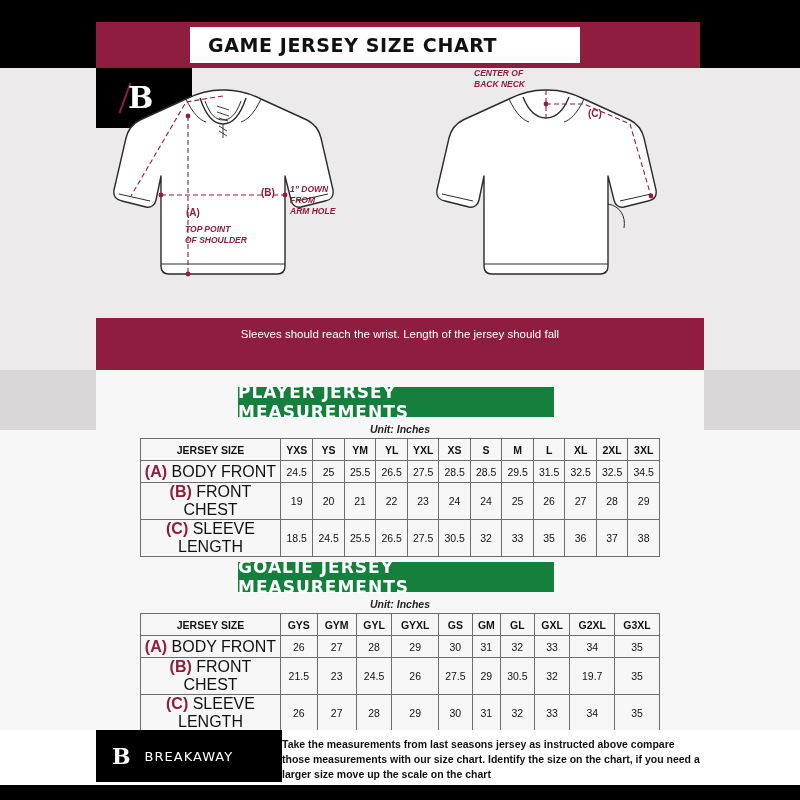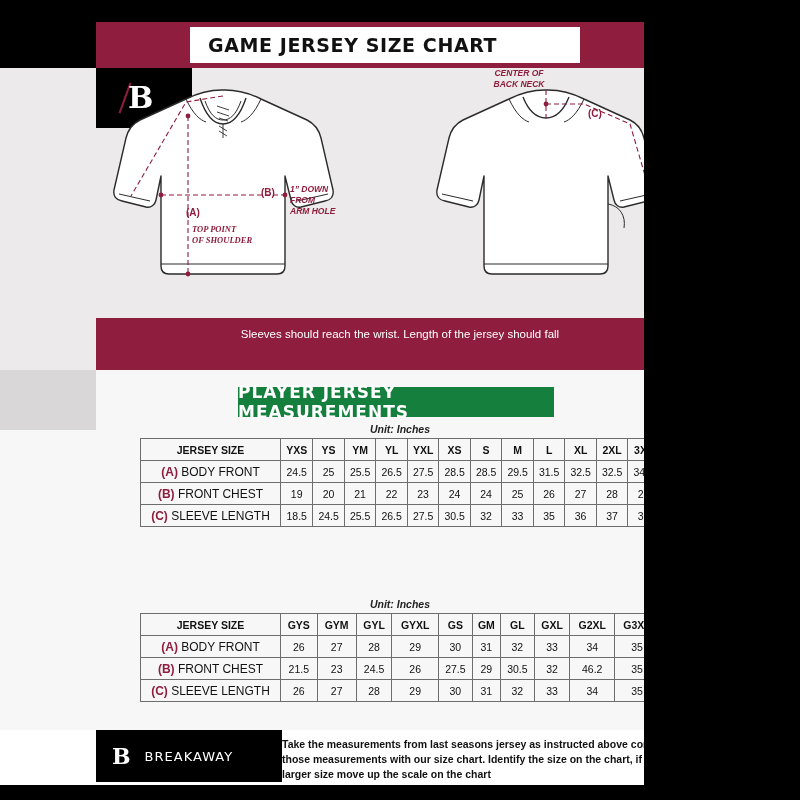--- a/index.html
+++ b/index.html
@@ -4,21 +4,21 @@
 <style>
   * { box-sizing: border-box; }
   html, body {
     margin: 0; padding: 0;
     width: 800px; height: 800px;
     background: #000;
     font-family: "Liberation Sans", sans-serif;
   }
   #page {
     position: relative;
-    width: 644px; height: 800px;
+    width: 800px; height: 800px;
     background: #000;
     overflow: hidden;
   }
   
   .topbar {
     position: absolute; left: 0; top: 0; width: 800px; height: 22px;
     background: #000;
   }
   
   .header {
@@ -101,21 +101,21 @@
   table.sizes {
     position: absolute; border-collapse: collapse;
     font-size: 10.5px; color: #111; padding-left: 48px;
   }
   table.sizes td, table.sizes th {
     border: 1px solid #6d6d6d;
     padding: 0; height: 22px; text-align: center; font-weight: normal;
   }
   table.sizes th { font-weight: bold; }
   td.rowlabel, th.rowlabel {
-    text-align: left; padding-left: 8px; font-weight: bold; font-size: 12px;
+    text-align: left; padding-left: 8px; font-weight: bold; font-size: 16px;
   }
   .marker-inline { color: #8f1d3d; font-weight: bold; }
   th.sizehdr { font-size: 10.5px; font-weight: bold; }
   
   .footer {
     position: absolute; left: 0; top: 730px; width: 800px; height: 70px;
     background: #fff;
   }
   .footer-logo {
     position: absolute; left: 96px; top: 730px; width: 186px; height: 52px;
@@ -257,23 +257,23 @@
       <g stroke="#8f1d3d" stroke-width="1.1" stroke-dasharray="5,3">
         <line x1="546" y1="22" x2="546" y2="50"></line>
         <path d="M546,36 L584,36 L630,56 L651,128" fill="none"></path>
       </g>
       <g fill="#8f1d3d">
         <circle cx="546" cy="36" r="2.4"></circle>
         <circle cx="651" cy="128" r="2.4"></circle>
       </g>
     </svg>
 
-    <div class="ann ann-italic" style="left:474px; top:0px; width:90px; text-align:center;">CENTER OF<br>BACK NECK</div>
+    <div class="ann ann-italic" style="left:474px; top:0px; width:90px; ">CENTER OF<br>BACK NECK</div>
     <div class="ann ann-italic" style="left:290px; top:116px; width:70px;">1” DOWN<br>FROM<br>ARM HOLE</div>
-    <div class="ann ann-italic" style="left:192px; top:156px; width:90px;font-family:Liberation Serif, serif;">TOP POINT<br>OF SHOULDER</div>
+    <div class="ann ann-italic" style="left:185px; top:156px; width:90px;">TOP POINT<br>OF SHOULDER</div>
 
     <div class="marker" style="left:186px; top:139px;">(A)</div>
     <div class="marker" style="left:261px; top:119px;">(B)</div>
     <div class="marker" style="left:588px; top:40px;">(C)</div>
   </div>
 
   <div class="noteband">
     <div class="edge-l"></div>
     <div class="edge-r"></div>
     <div class="note-text">
@@ -348,20 +348,21 @@
           <td>32</td>
           <td>33</td>
           <td>35</td>
           <td>36</td>
           <td>37</td>
           <td>38</td>
         </tr>
       </tbody>
   </table>
 
+  <div class="section-title" style="left:238px; top:562px; width:316px;">GOALIE JERSEY MEASUREMENTS</div>
   <div class="unit-label" style="left:0; top:598px;">Unit: Inches</div>
 
   <table class="sizes" id="goalie-table" style="left:140px; top:613px; width:520px;">
     <thead>
         <tr>
           <th class="sizehdr" style="width: 140px;">JERSEY SIZE</th>
           <th class="sizehdr">GYS</th>
           <th class="sizehdr">GYM</th>
           <th class="sizehdr">GYL</th>
           <th class="sizehdr">GYXL</th>
@@ -390,21 +391,21 @@
         <tr>
           <td class="rowlabel"><span class="marker-inline">(B) </span><span>FRONT CHEST</span></td>
           <td>21.5</td>
           <td>23</td>
           <td>24.5</td>
           <td>26</td>
           <td>27.5</td>
           <td>29</td>
           <td>30.5</td>
           <td>32</td>
-          <td>46.2</td>
+          <td>19.7</td>
           <td>35</td>
         </tr>
         <tr>
           <td class="rowlabel"><span class="marker-inline">(C) </span><span>SLEEVE LENGTH</span></td>
           <td>26</td>
           <td>27</td>
           <td>28</td>
           <td>29</td>
           <td>30</td>
           <td>31</td>

